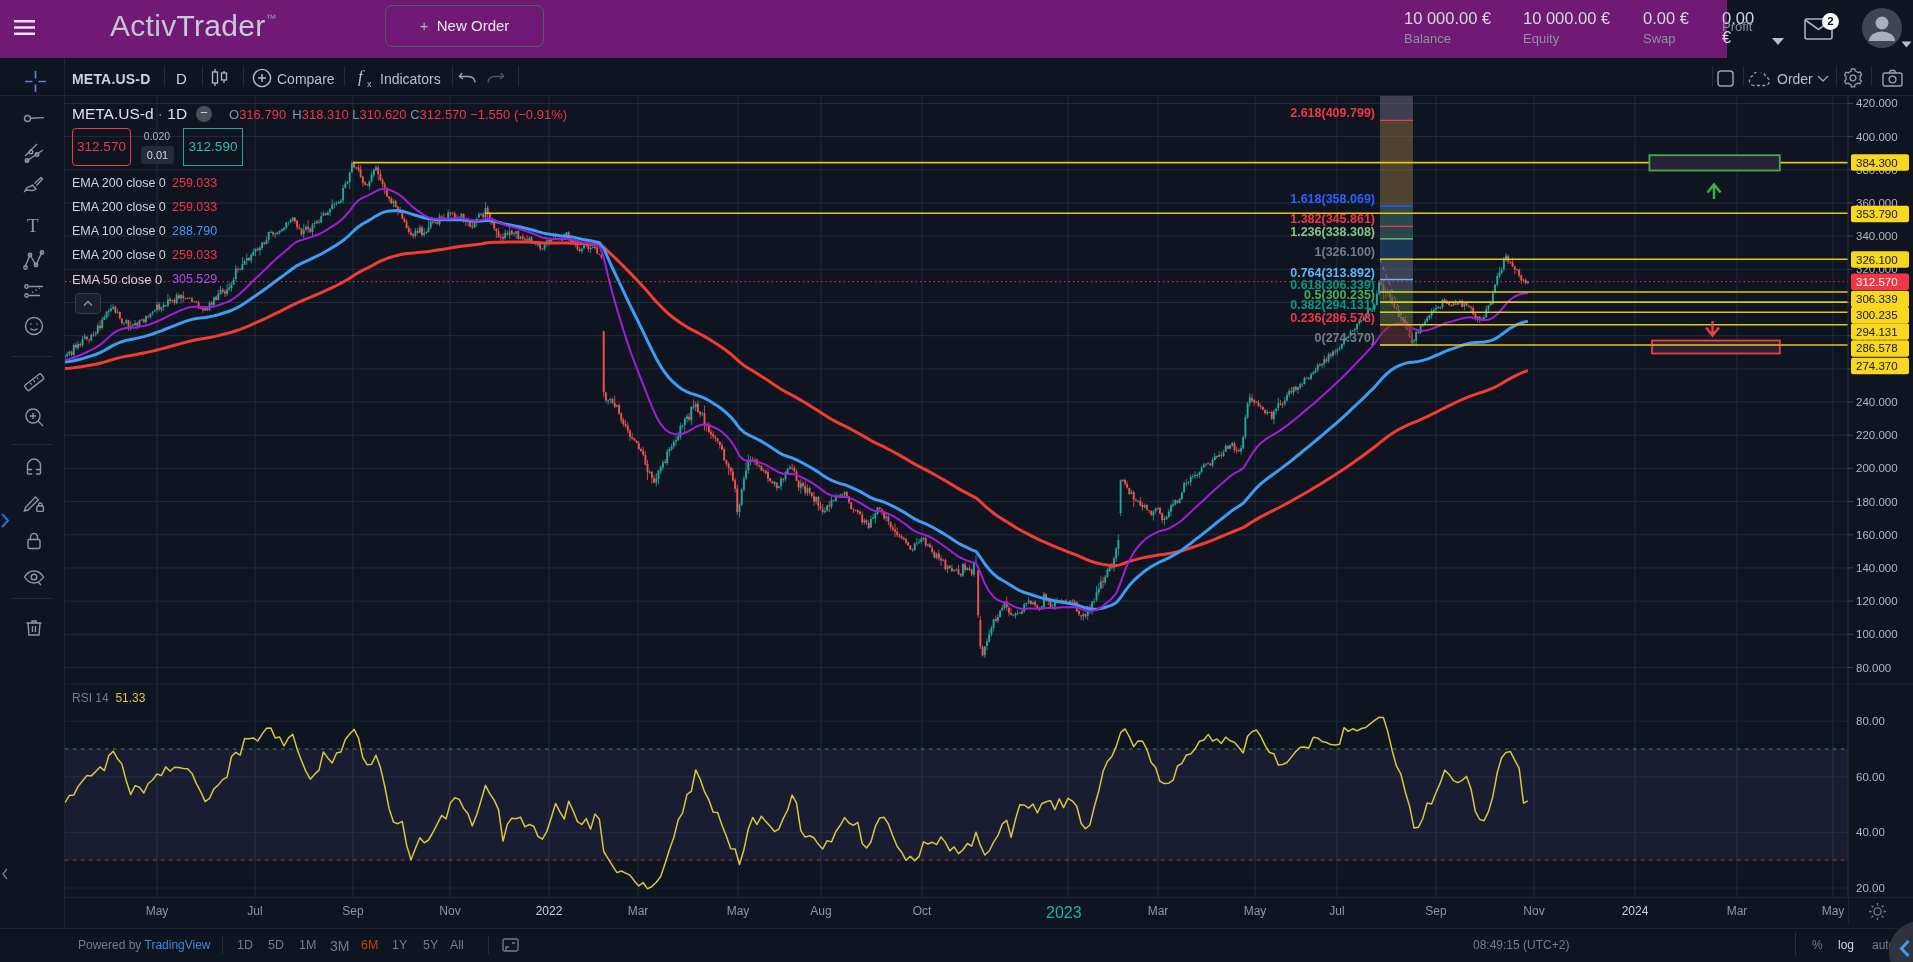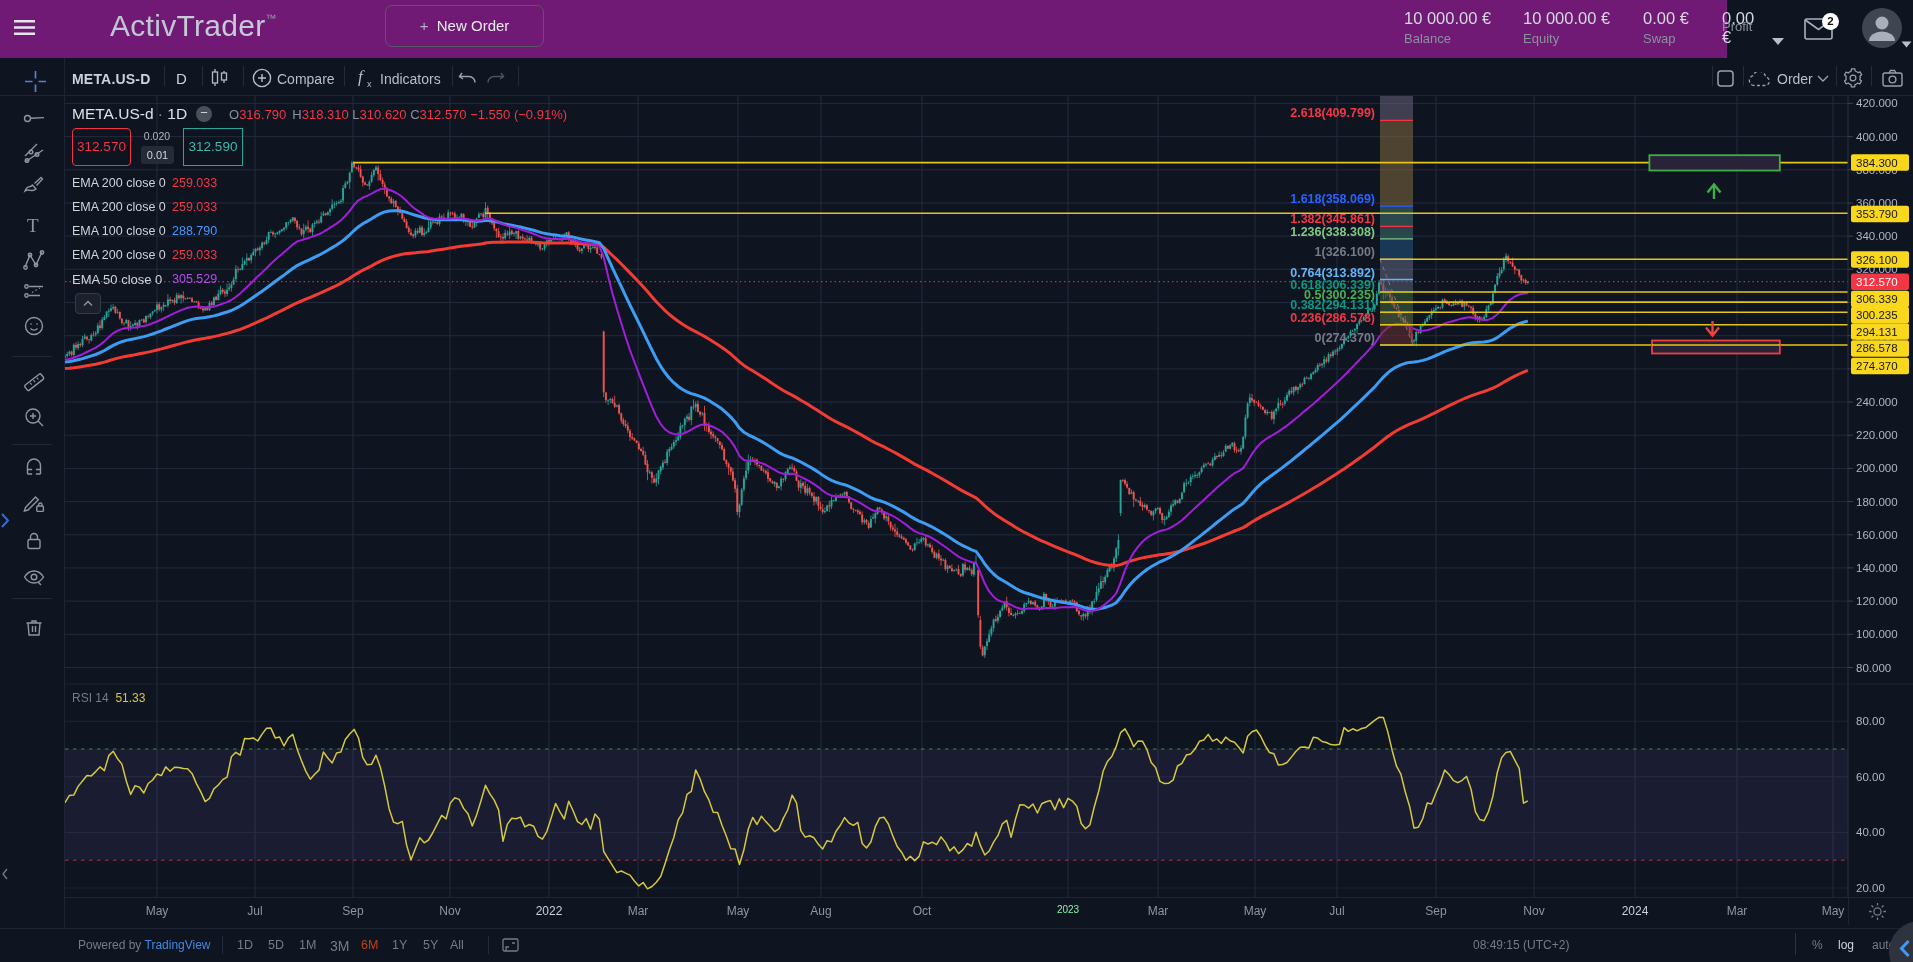--- a/index.html
+++ b/index.html
@@ -323,21 +323,21 @@
 <div class="a" style="left:1848px;top:897px;width:1px;height:28px;background:#1d2433"></div>
 <div class="a" style="left:135px;top:904px;width:44px;text-align:center;font-size:12px;color:#9094a0">May</div>
 <div class="a" style="left:233px;top:904px;width:44px;text-align:center;font-size:12px;color:#9094a0">Jul</div>
 <div class="a" style="left:331px;top:904px;width:44px;text-align:center;font-size:12px;color:#9094a0">Sep</div>
 <div class="a" style="left:428px;top:904px;width:44px;text-align:center;font-size:12px;color:#9094a0">Nov</div>
 <div class="a" style="left:527px;top:904px;width:44px;text-align:center;font-size:12px;color:#ccd0d9">2022</div>
 <div class="a" style="left:616px;top:904px;width:44px;text-align:center;font-size:12px;color:#9094a0">Mar</div>
 <div class="a" style="left:716px;top:904px;width:44px;text-align:center;font-size:12px;color:#9094a0">May</div>
 <div class="a" style="left:799px;top:904px;width:44px;text-align:center;font-size:12px;color:#9094a0">Aug</div>
 <div class="a" style="left:900px;top:904px;width:44px;text-align:center;font-size:12px;color:#9094a0">Oct</div>
-<div class="a" style="left:1046px;top:904px;width:44px;text-align:center;font-size:10px;color:#86efac">2023</div>
+<div class="a" style="left:1046px;top:904px;width:44px;text-align:left;font-size:16px;color:#14b8a6">2023</div>
 <div class="a" style="left:1136px;top:904px;width:44px;text-align:center;font-size:12px;color:#9094a0">Mar</div>
 <div class="a" style="left:1233px;top:904px;width:44px;text-align:center;font-size:12px;color:#9094a0">May</div>
 <div class="a" style="left:1315px;top:904px;width:44px;text-align:center;font-size:12px;color:#9094a0">Jul</div>
 <div class="a" style="left:1414px;top:904px;width:44px;text-align:center;font-size:12px;color:#9094a0">Sep</div>
 <div class="a" style="left:1512px;top:904px;width:44px;text-align:center;font-size:12px;color:#9094a0">Nov</div>
 <div class="a" style="left:1613px;top:904px;width:44px;text-align:center;font-size:12px;color:#ccd0d9">2024</div>
 <div class="a" style="left:1715px;top:904px;width:44px;text-align:center;font-size:12px;color:#9094a0">Mar</div>
 <div class="a" style="left:1811px;top:904px;width:44px;text-align:center;font-size:12px;color:#9094a0">May</div>
 <svg class="a" style="left:1868px;top:902px" width="19" height="19" viewBox="0 0 19 19">
     <circle cx="9.5" cy="9.5" r="3.6" stroke="#787b86" stroke-width="1.3" fill="none"></circle>

